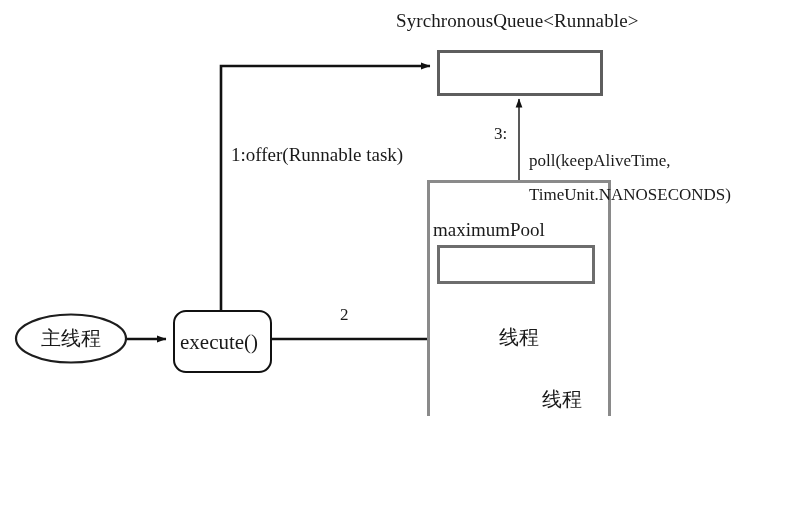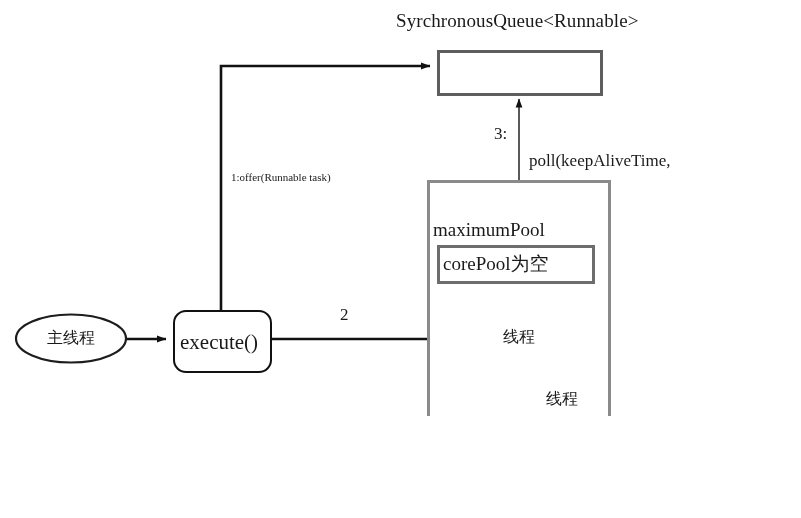--- a/index.html
+++ b/index.html
@@ -31,43 +31,42 @@
     position: absolute;
     white-space: nowrap;
     line-height: 1.18;
   }
   
   .queue-title {
     font-size: 19px;
     letter-spacing: 0.1px;
   }
   .flow-label {
-    font-size: 11px;
-    margin-top: 27px;
+    font-size: 19px;
   }
   .step-num {
     font-size: 17px;
   }
   .poll-label {
     font-size: 17px;
     line-height: 1.55;
     margin-top: 40px;
   }
   .pool-title {
     font-size: 19px;
   }
   .corepool-text {
     font-size: 19px;
   }
   .node-text {
     font-size: 21px;
   }
   .cn {
     font-family: "DejaVu Sans", "Liberation Sans", sans-serif;
-    font-size: 16px;
+    font-size: 20px;
   }
   
   .box {
     position: absolute;
     box-sizing: border-box;
     background: #ffffff;
   }
   #queue-box {
     left: 437px;
     top: 50px;
@@ -147,26 +146,26 @@
   <div class="box" id="execute-box"></div>
 
   <div class="lbl queue-title" style="left:396px; top:10px;">SyrchronousQueue&lt;Runnable&gt;</div>
 
   <div class="lbl flow-label" style="left:231px; top:144px;">1:offer(Runnable task)</div>
 
   <div class="lbl step-num" style="left:494px; top:124px;">3:</div>
 
   <div class="lbl poll-label" style="left:529px; top:108px;">poll(keepAliveTime,</div>
 
+  <div class="lbl poll-label" style="left:529px; top:142px;">TimeUnit.NANOSECONDS)</div>
 
   <div class="lbl step-num" style="left:340px; top:305px;">2</div>
 
   <div class="lbl pool-title" style="left:433px; top:198px;margin-top:21px;">maximumPool</div>
 
-  <div class="lbl corepool-text" style="left:443px; top:253px;">corePool为空</div>
 
   <div class="lbl node-text" style="left:180px; top:330px;">execute()</div>
 
   <div class="ellipse-text cn" style="left:16px; top:315px; width:110px; height:47px;">主线程</div>
 
   <div class="ellipse-text cn" style="left:480px; top:315px; width:78px; height:44px;">线程</div>
 
   <div class="ellipse-text cn" style="left:523px; top:377px; width:78px; height:44px;">线程</div>
 
   <div class="ellipse-text cn" style="left:456px; top:431px; width:78px; height:44px;">线程</div>

